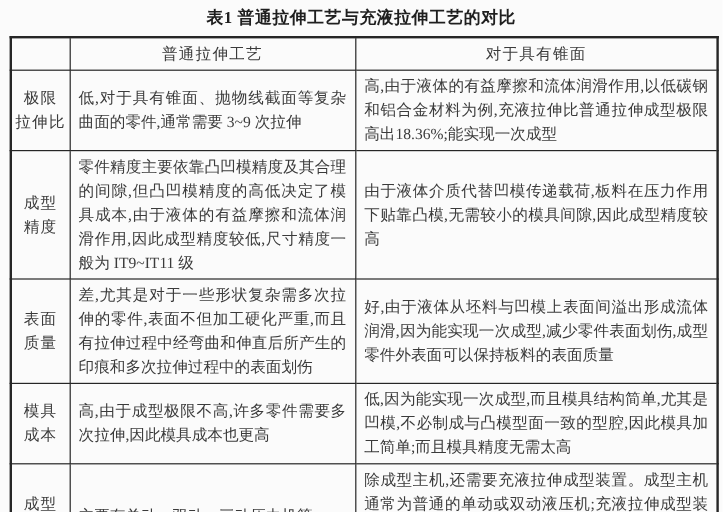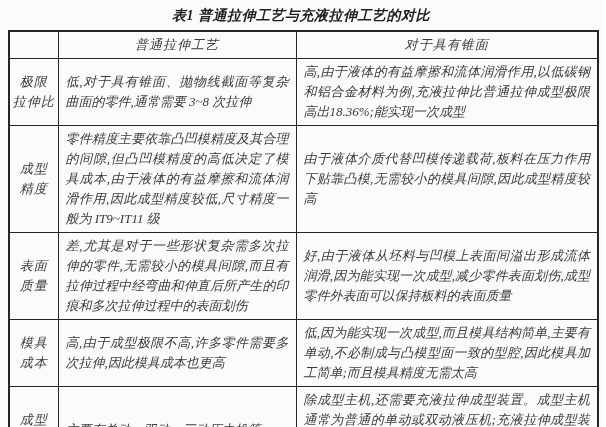--- a/index.html
+++ b/index.html
@@ -4,21 +4,20 @@
 <style>
   html, body { margin: 0; padding: 0; }
   .page {
     width: 602px;
     height: 427px;
     background: #fbfbfb;
     box-sizing: border-box;
     font-family: "Liberation Serif", "DejaVu Serif", serif;
     color: #3b3b3b;
     overflow: hidden;
-    font-style: italic;
   }
   .caption {
     text-align: center;
     font-weight: bold;
     font-size: 14px;
     line-height: 24px;
     padding-top: 4px;
     color: #1f1f1f;
     letter-spacing: 0.5px;
   }
@@ -81,40 +80,40 @@
       <tr>
         <th></th>
         <th>普通拉伸工艺</th>
         <th>对于具有锥面</th>
       </tr>
     </thead>
     <tbody>
       <tr class="r0">
         <td class="label-cell">极限
 拉伸比</td>
-        <td class="body-cell">低,对于具有锥面、抛物线截面等复杂曲面的零件,通常需要 3~8 次拉伸</td>
+        <td class="body-cell">低,对于具有锥面、抛物线截面等复杂曲面的零件,通常需要 3~9 次拉伸</td>
         <td class="body-cell">高,由于液体的有益摩擦和流体润滑作用,以低碳钢和铝合金材料为例,充液拉伸比普通拉伸成型极限高出18.36%;能实现一次成型</td>
       </tr>
       <tr class="r1">
         <td class="label-cell">成型
 精度</td>
         <td class="body-cell">零件精度主要依靠凸凹模精度及其合理的间隙,但凸凹模精度的高低决定了模具成本,由于液体的有益摩擦和流体润滑作用,因此成型精度较低,尺寸精度一般为 IT9~IT11 级</td>
         <td class="body-cell">由于液体介质代替凹模传递载荷,板料在压力作用下贴靠凸模,无需较小的模具间隙,因此成型精度较高</td>
       </tr>
       <tr class="r2">
         <td class="label-cell">表面
 质量</td>
-        <td class="body-cell">差,尤其是对于一些形状复杂需多次拉伸的零件,无需较小的模具间隙,而且有拉伸过程中经弯曲和伸直后所产生的印痕和多次拉伸过程中的表面划伤</td>
+        <td class="body-cell">差,尤其是对于一些形状复杂需多次拉伸的零件,表面不但加工硬化严重,而且有拉伸过程中经弯曲和伸直后所产生的印痕和多次拉伸过程中的表面划伤</td>
         <td class="body-cell">好,由于液体从坯料与凹模上表面间溢出形成流体润滑,因为能实现一次成型,减少零件表面划伤,成型零件外表面可以保持板料的表面质量</td>
       </tr>
       <tr class="r3">
         <td class="label-cell">模具
 成本</td>
         <td class="body-cell">高,由于成型极限不高,许多零件需要多次拉伸,因此模具成本也更高</td>
-        <td class="body-cell">低,因为能实现一次成型,而且模具结构简单,主要有单动,不必制成与凸模型面一致的型腔,因此模具加工简单;而且模具精度无需太高</td>
+        <td class="body-cell">低,因为能实现一次成型,而且模具结构简单,尤其是凹模,不必制成与凸模型面一致的型腔,因此模具加工简单;而且模具精度无需太高</td>
       </tr>
       <tr class="r4">
         <td class="label-cell">成型
 设备</td>
         <td class="body-cell">主要有单动、双动、三动压力机等</td>
         <td class="body-cell">除成型主机,还需要充液拉伸成型装置。成型主机通常为普通的单动或双动液压机;充液拉伸成型装置包括成型模具、充液室压力和压边力的液压控制系统、自动控制系统</td>
       </tr>
     </tbody>
   </table>
 

